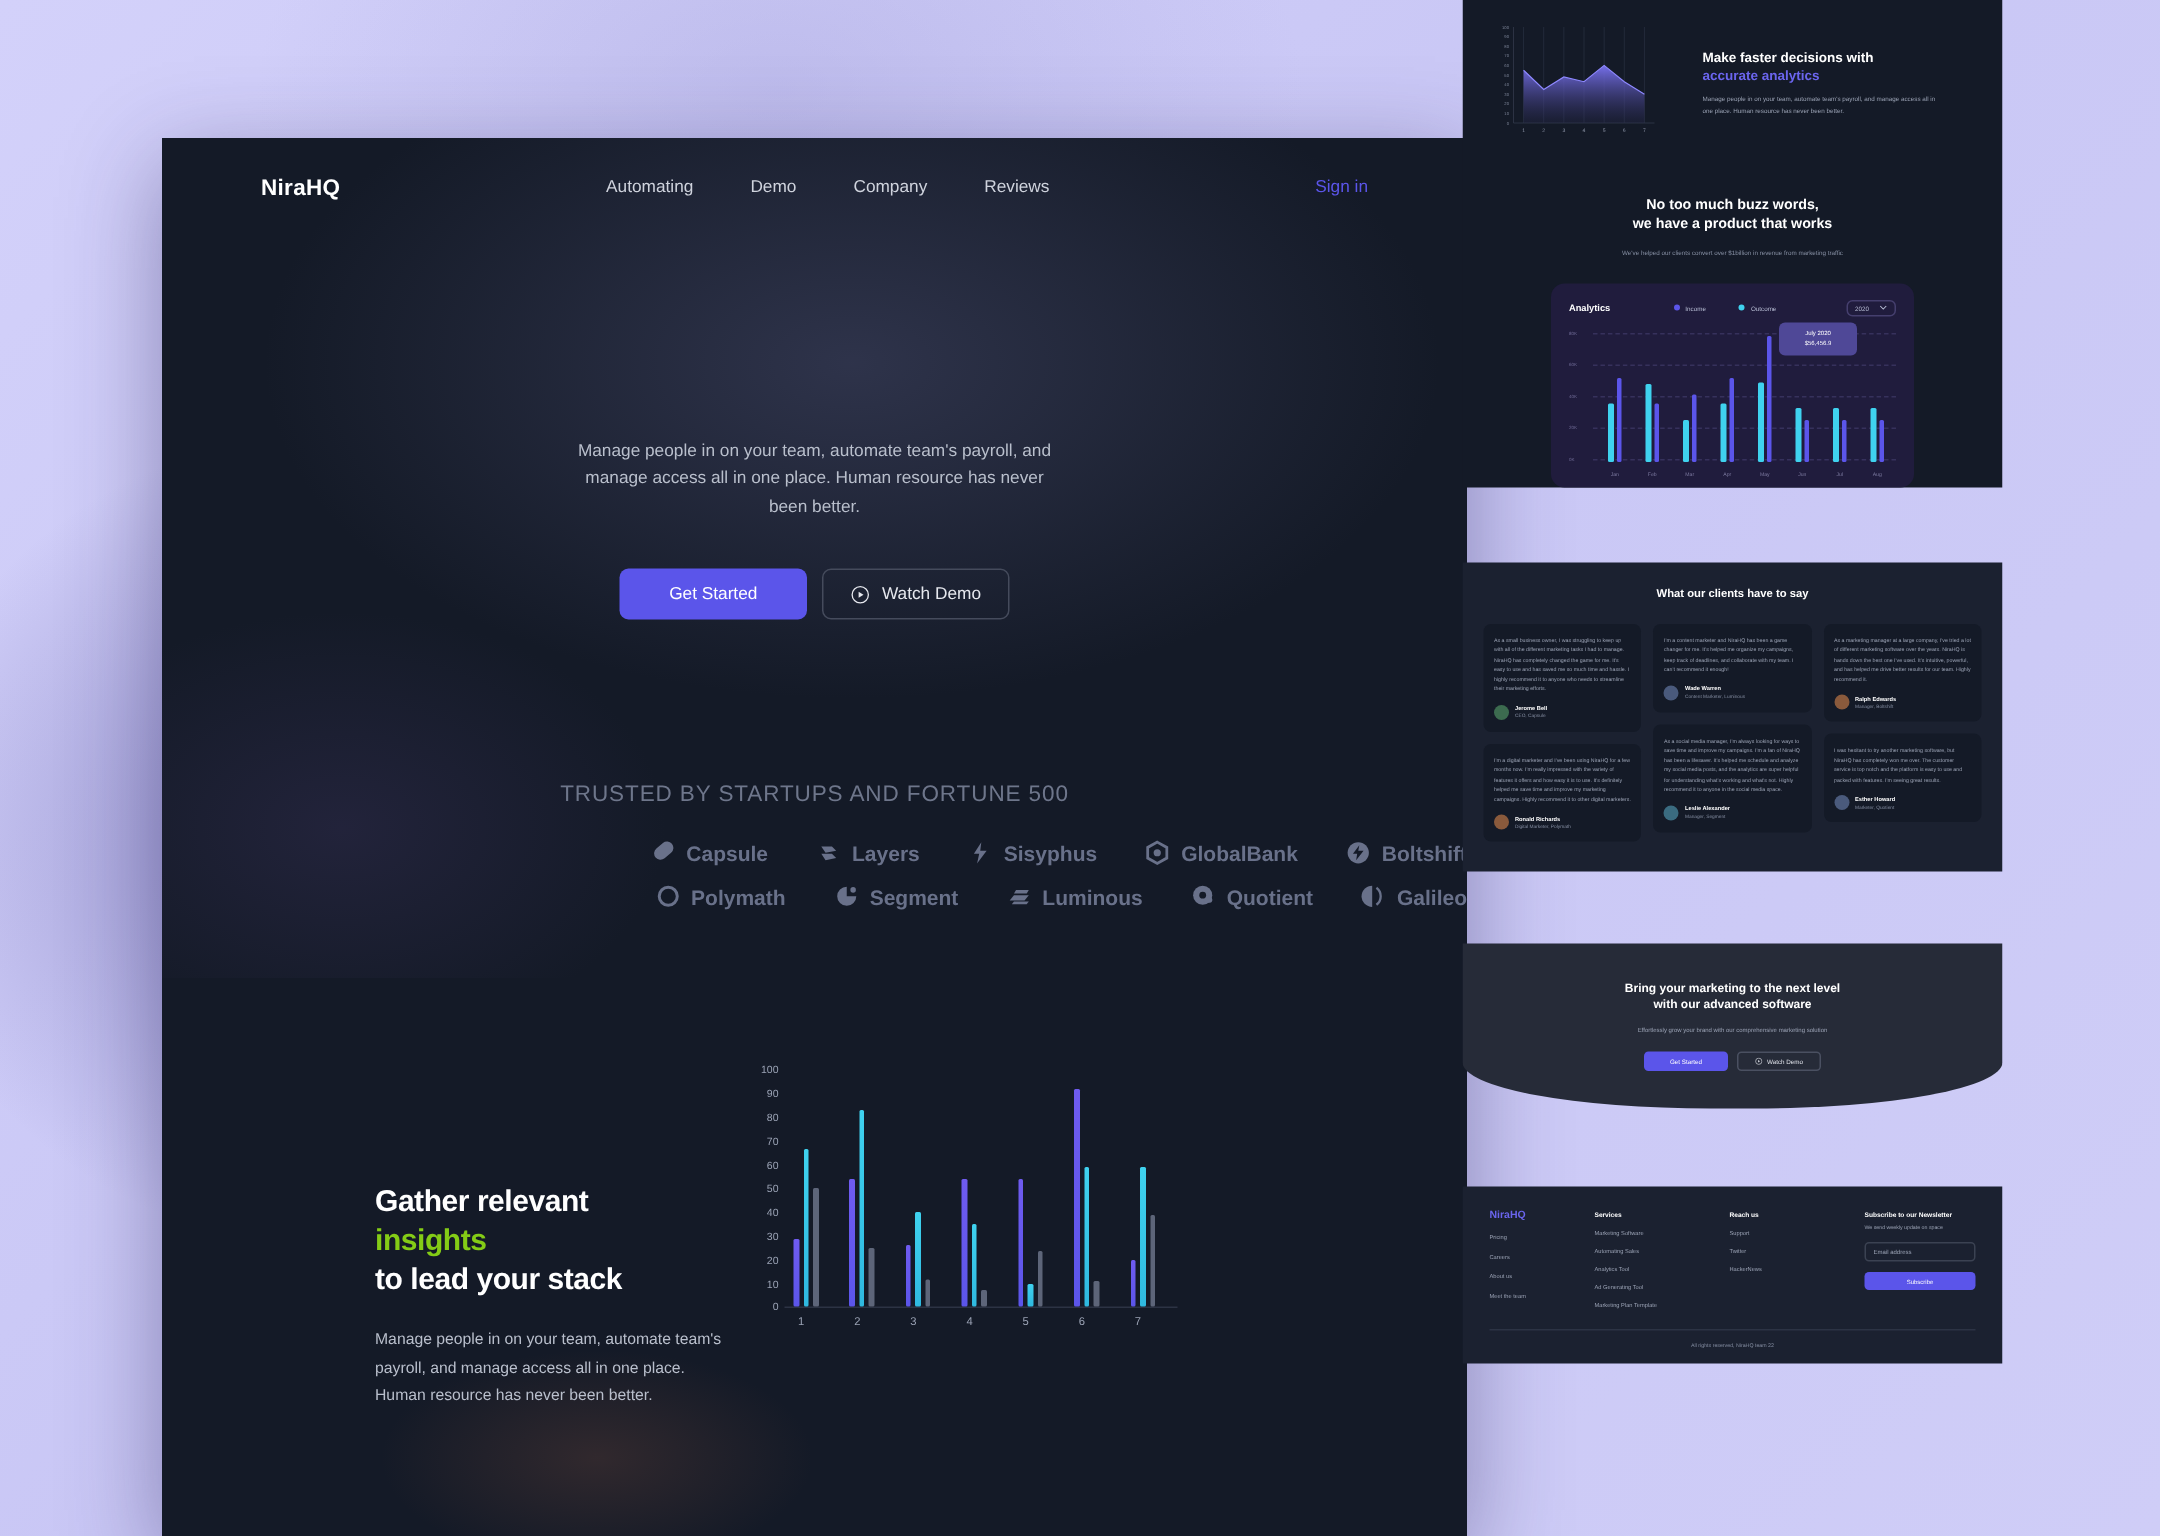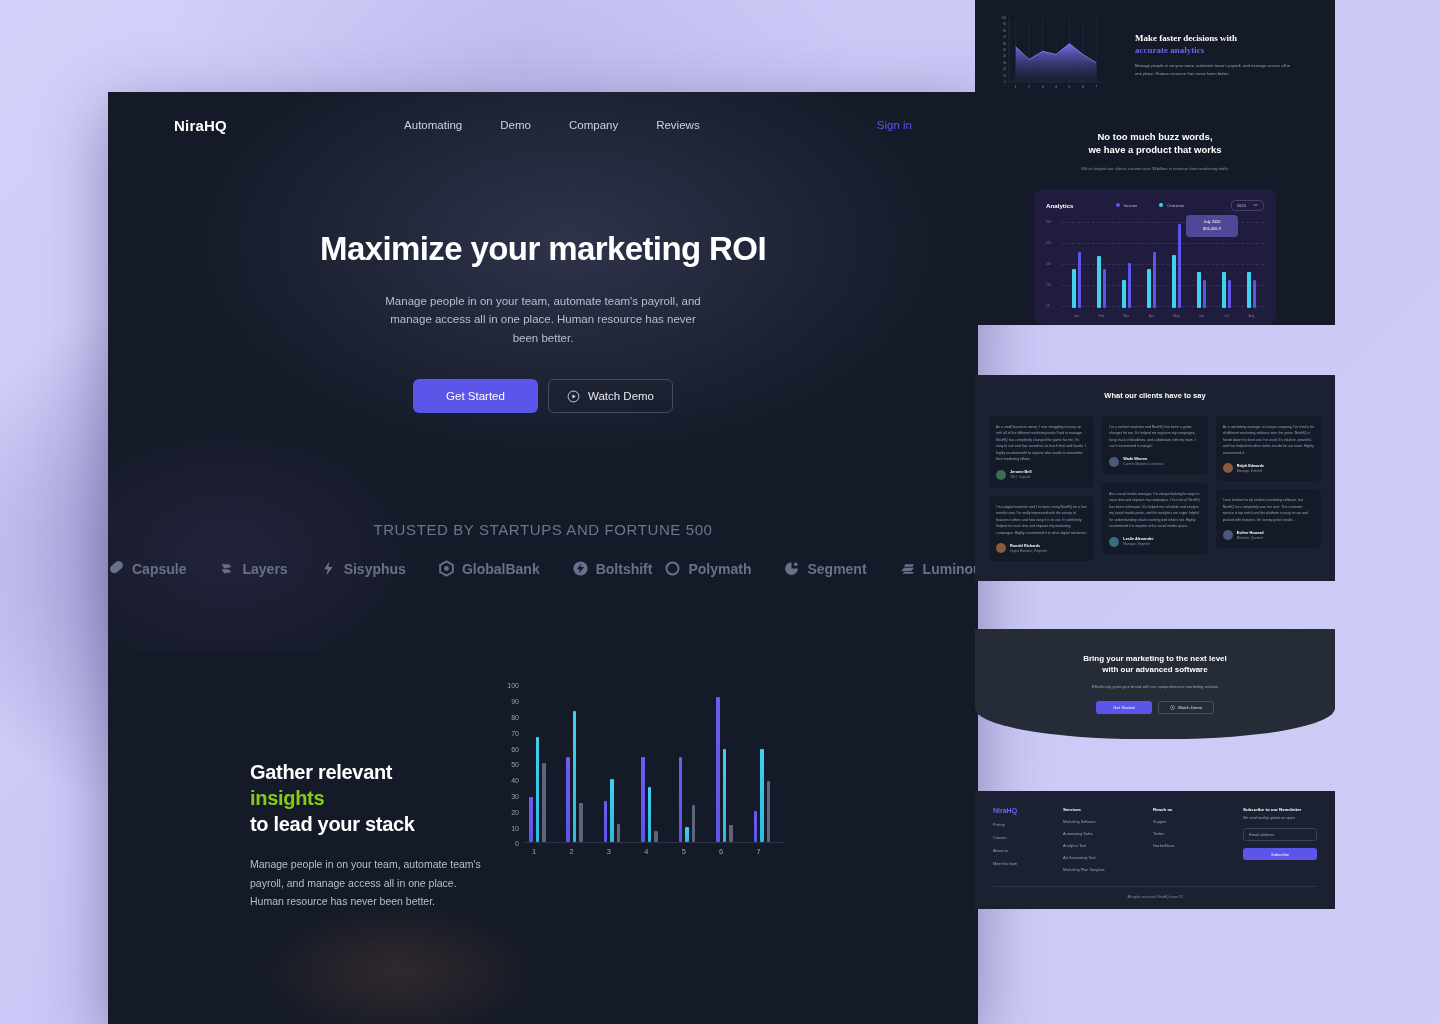--- a/index.html
+++ b/index.html
@@ -67,21 +67,21 @@
   .btn-ghost {
     background: transparent; color: #e6e8ee;
     border: 1px solid #454b5c; width: 125px;
   }
   .play-icon { width: 13px; height: 13px; display: block; }
 
   .trusted { position: relative; margin-top: 108px; text-align: center; }
   .trusted-label {
     color: #6e768b; font-size: 15px; letter-spacing: 0.6px;
   }
-  .logo-rows { margin-top: 22px; display: flex; gap: 12px; align-items: flex-end; }
+  .logo-rows { margin-top: 22px; display: flex; flex-direction: column; gap: 12px; align-items: flex-end; }
   .logo-row { display: flex; gap: 32px; justify-content: center; }
   .logo-item { display: flex; align-items: center; gap: 7px; color: #6f7governing; }
   .logo-item { color: #69718a; font-size: 14px; font-weight: 700; }
   .logo-mark { width: 17px; height: 17px; flex: 0 0 17px; }
 
   .insights { position: relative; margin-top: 96px; display: flex; padding: 0 32px; }
   .insights-left { width: 300px; padding-left: 110px; padding-top: 86px; }
   .insights-left h2 {
     color: #fff; font-size: 20px; line-height: 1.3; font-weight: 700; letter-spacing: -0.3px;
   }
@@ -119,21 +119,21 @@
     position: absolute; left: 975px; top: 0;
     width: 360px; height: 1000px;
     overflow: hidden;
   }
   .r-sec { background: #141a27; position: relative; }
   .r-analytics-top { height: 100px; padding: 10px 0 0 0; display: flex; }
   .area-wrap { width: 130px; padding-left: 18px; padding-top: 4px; }
   .area-ytick { font-size: 2.8px; fill: #7c8498; }
   .area-xtick { font-size: 3.4px; fill: #8d95a8; }
   .r-top-text { padding-left: 30px; padding-top: 22px; width: 190px; }
-  .r-top-text h3 { color: #fff; font-size: 9px; font-weight: 700; line-height: 1.35; font-family: Liberation Serif, serif; }
+  .r-top-text h3 { color: #fff; font-size: 9px; font-weight: 700; line-height: 1.35; }
   .r-top-text h3 .accent { color: #6b65ee; }
   .r-top-text p { color: #9aa2b4; font-size: 4.2px; line-height: 1.75; margin-top: 6px; }
 
   .r-buzz { padding-top: 30px; text-align: center; }
   .r-buzz h3 { color: #fff; font-size: 9.5px; font-weight: 700; line-height: 1.42; }
   .r-buzz p { color: #8790a4; font-size: 4.2px; margin-top: 9px; }
 
   .analytics-card {
     margin: 18px auto 0; width: 242px; height: 136px;
     background: #201c3d; border-radius: 9px; padding: 11px 12px 8px;
@@ -233,21 +233,21 @@
       <a>Automating</a>
       <a>Demo</a>
       <a>Company</a>
       <a>Reviews</a>
     </div>
     <a class="signin">Sign in</a>
   </div>
 
   <div class="hero">
     <h1>
-      <span>Maximize your marketing ROI</span><br>
+      <br>
     </h1>
     <p>Manage people in on your team, automate team's payroll, and manage access all in one place. Human resource has never been better.</p>
     <div class="hero-btns">
       <button class="btn btn-primary">Get Started</button>
       <button class="btn btn-ghost">
         <svg class="play-icon" viewBox="0 0 24 24">
           <circle cx="12" cy="12" r="10" fill="none" stroke="#e6e8ee" stroke-width="1.6"></circle>
           <path d="M10 8.2 L16 12 L10 15.8 Z" fill="#e6e8ee"></path>
         </svg>
         <span>Watch Demo</span>

